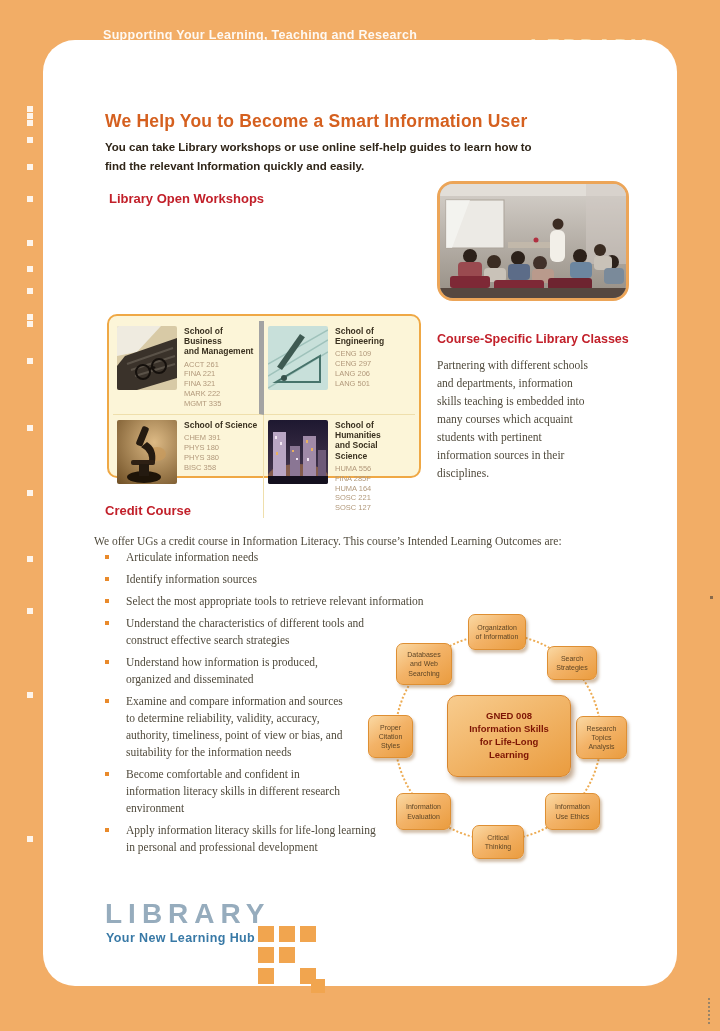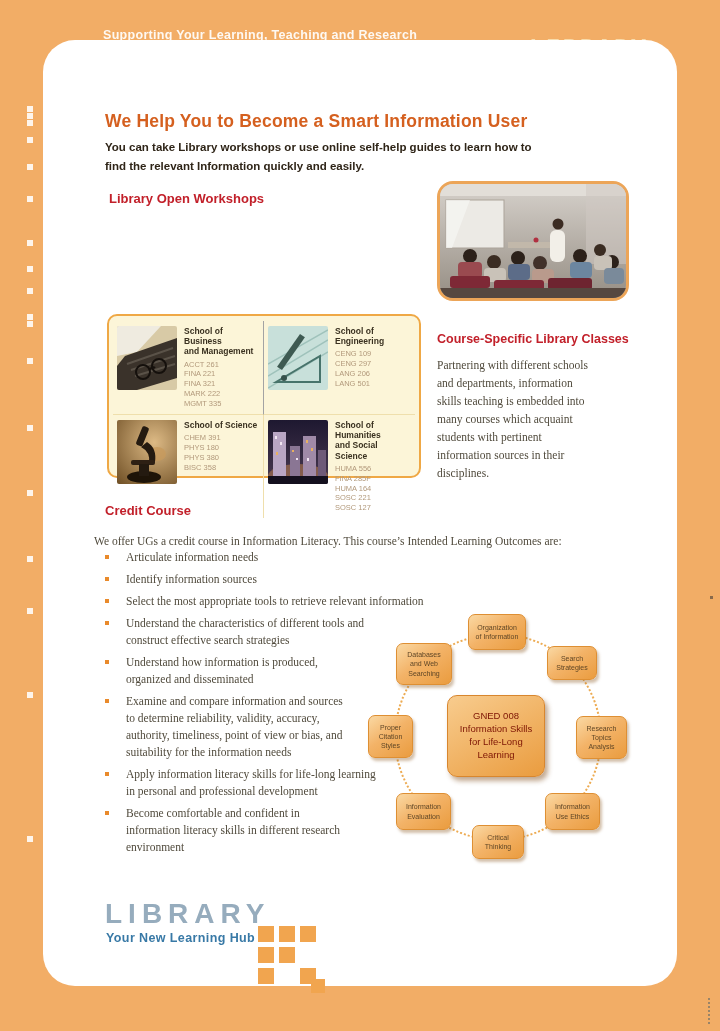--- a/index.html
+++ b/index.html
@@ -29,21 +29,21 @@
   .serif{font-family:"Liberation Serif",serif;color:#504A3C;font-size:11.5px;line-height:1.52;white-space:pre-line;}
   .wk-p{left:105px;top:218px;width:330px;}
 
   
   .photo{left:437px;top:181px;width:186px;height:114px;border-radius:16px;border:3px solid #ECA558;overflow:hidden;background:#B9B3AC;}
 
   
   .schools-box{left:107px;top:314px;width:314px;height:164px;background:#FCF5D8;border:2px solid #EFA845;border-radius:10px;
       display:grid;grid-template-columns:1fr 1fr;grid-template-rows:1fr 1fr;padding:5px 4px;box-sizing:border-box;}
   .school-cell{display:flex;gap:7px;padding:5px 4px;}
-  .school-cell.c1{border-right:1px solid #a3a3a3;border-bottom:1px solid #EFDFAC;}
+  .school-cell.c1{border-right:5px solid #a3a3a3;border-bottom:1px solid #EFDFAC;}
   .school-cell.c2{border-bottom:1px solid #EFDFAC;}
   .school-cell.c3{border-right:1px solid #EFDFAC;}
   .thumb{width:60px;height:64px;flex:none;border-radius:2px;overflow:hidden;}
   .school-name{font-size:8.5px;font-weight:bold;color:#3A3120;line-height:1.2;white-space:pre-line;}
   .codes{margin-top:3px;}
   .codes span{display:block;font-size:7.5px;color:#B2997B;line-height:1.32;}
 
   .cs-h{left:437px;top:332px;width:210px;font-size:12.5px;}
   .cs-p{left:437px;top:357px;width:200px;line-height:1.56;}
 
@@ -63,24 +63,24 @@
       color:#5F4626;font-size:7px;line-height:1.3;display:flex;align-items:center;justify-content:center;
       text-align:center;white-space:pre-line;padding:1px;box-sizing:border-box;z-index:2;}
   .n-org{left:468px;top:614px;width:58px;height:36px;}
   .n-db{left:396px;top:643px;width:56px;height:42px;}
   .n-search{left:547px;top:646px;width:50px;height:34px;}
   .n-cite{left:368px;top:715px;width:45px;height:43px;}
   .n-research{left:576px;top:716px;width:51px;height:43px;}
   .n-eval{left:396px;top:793px;width:55px;height:37px;}
   .n-ethics{left:545px;top:793px;width:55px;height:37px;}
   .n-crit{left:472px;top:825px;width:52px;height:34px;}
-  .dcenter{left:447px;top:695px;width:98px;height:82px;background:linear-gradient(150deg,#F8CC8E,#EA9C3F);
+  .dcenter{left:447px;top:695px;width:124px;height:82px;background:linear-gradient(150deg,#F8CC8E,#EA9C3F);
       border:1px solid #D8862E;border-radius:10px;box-shadow:3px 4px 5px rgba(120,65,10,.45);
       display:flex;align-items:center;justify-content:center;text-align:center;
-      font-size:9.5px;font-weight:normal;color:#7D1404;line-height:1.35;white-space:pre-line;z-index:3;padding:3px;box-sizing:border-box;}
+      font-size:9.5px;font-weight:bold;color:#7D1404;line-height:1.35;white-space:pre-line;z-index:3;padding:3px;box-sizing:border-box;}
 
   
   .logo-library{left:105px;top:898px;font-size:28px;font-weight:bold;letter-spacing:6px;color:#96ACBD;}
   .logo-slogan{left:106px;top:931px;font-size:12.5px;font-weight:bold;color:#3879A6;letter-spacing:.4px;}
   .mosaic-sq{position:absolute;width:16px;height:16px;background:#F1A54F;z-index:4;}
 
   
   .edge-dot{left:710px;top:596px;width:3px;height:3px;background:#8A6A4A;}
   .edge-print{left:708px;top:998px;width:2px;height:28px;background:repeating-linear-gradient(#9A8468 0 2px,transparent 2px 4px);}
 </style>
@@ -311,28 +311,28 @@
       </li>
     <li class="oc">
         <span class="bullet-sq"></span>
         <span class="oc-t">Examine and compare information and sources
 to determine reliability, validity, accuracy,
 authority, timeliness, point of view or bias, and
 suitability for the information needs</span>
       </li>
     <li class="oc">
         <span class="bullet-sq"></span>
-        <span class="oc-t">Apply information literacy skills for life-long learning
-in personal and professional development</span>
-      </li>
-    <li class="oc">
-        <span class="bullet-sq"></span>
         <span class="oc-t">Become comfortable and confident in
 information literacy skills in different research
 environment</span>
+      </li>
+    <li class="oc">
+        <span class="bullet-sq"></span>
+        <span class="oc-t">Apply information literacy skills for life-long learning
+in personal and professional development</span>
       </li>
   </ul>
 
   <div class="abs dcircle"></div>
   <div class="dnode n-org">Organization
 of Information</div>
   <div class="dnode n-search">Search
 Strategies</div>
   <div class="dnode n-research">Research
 Topics

